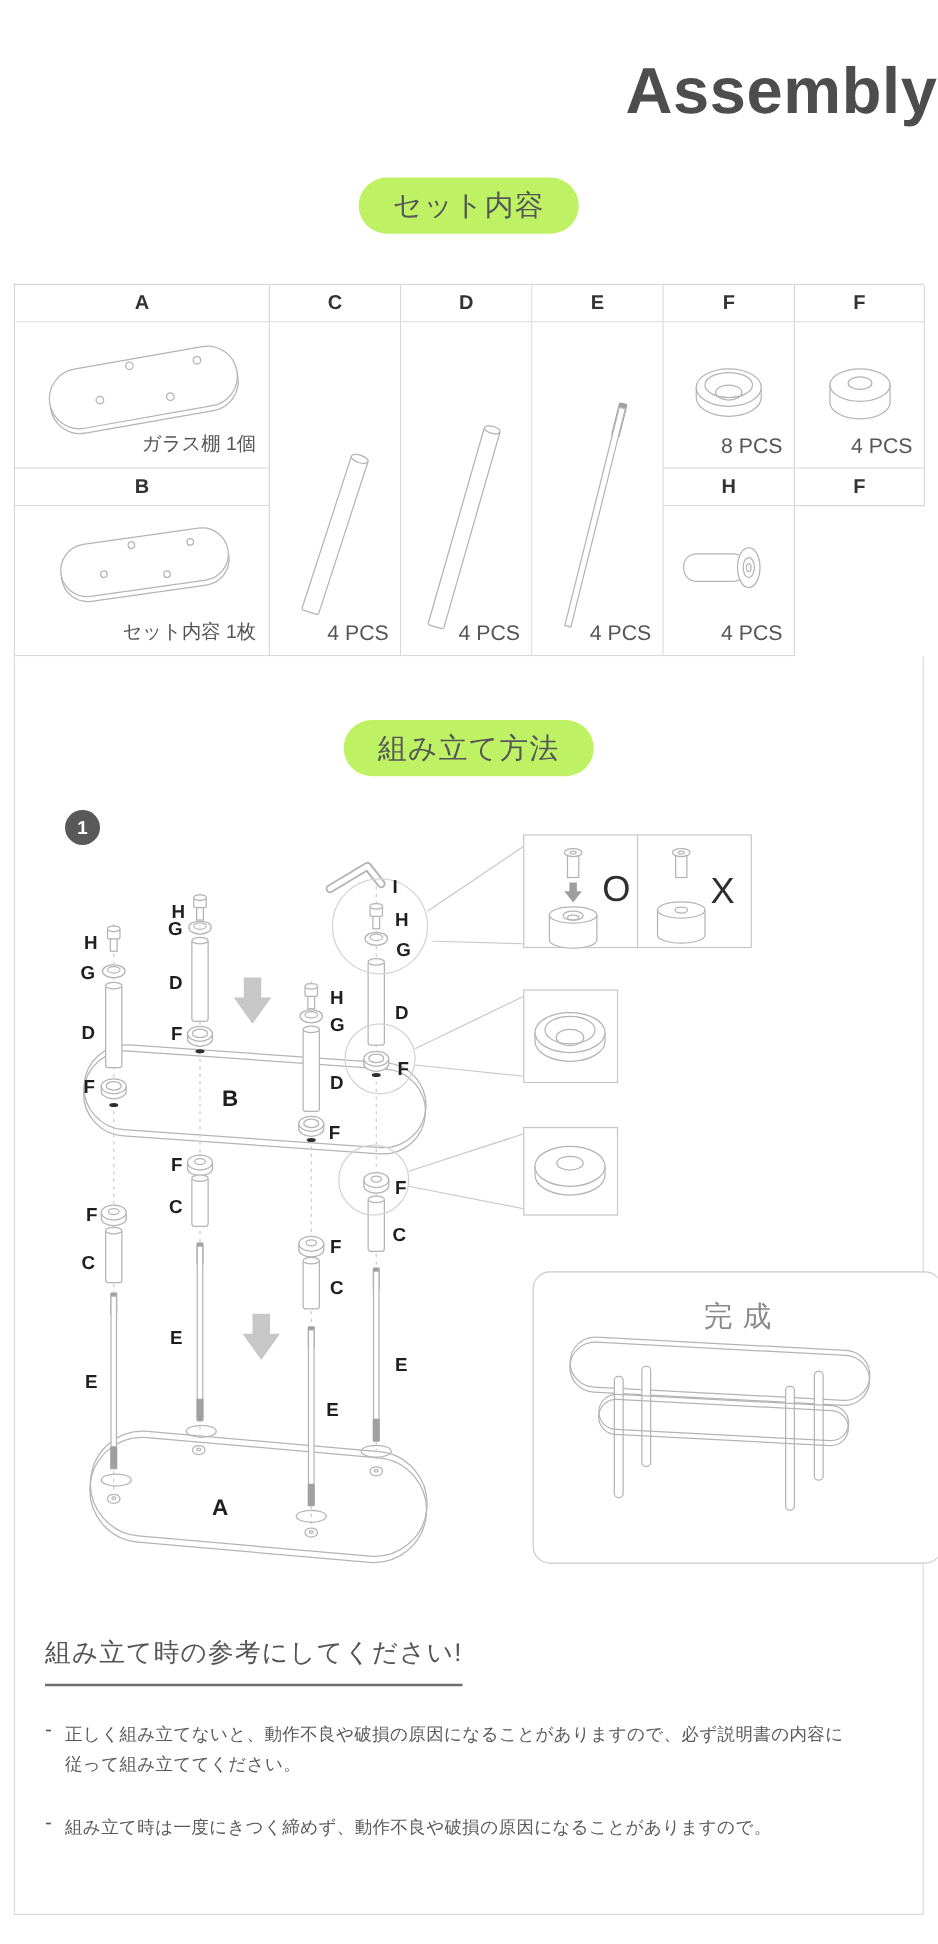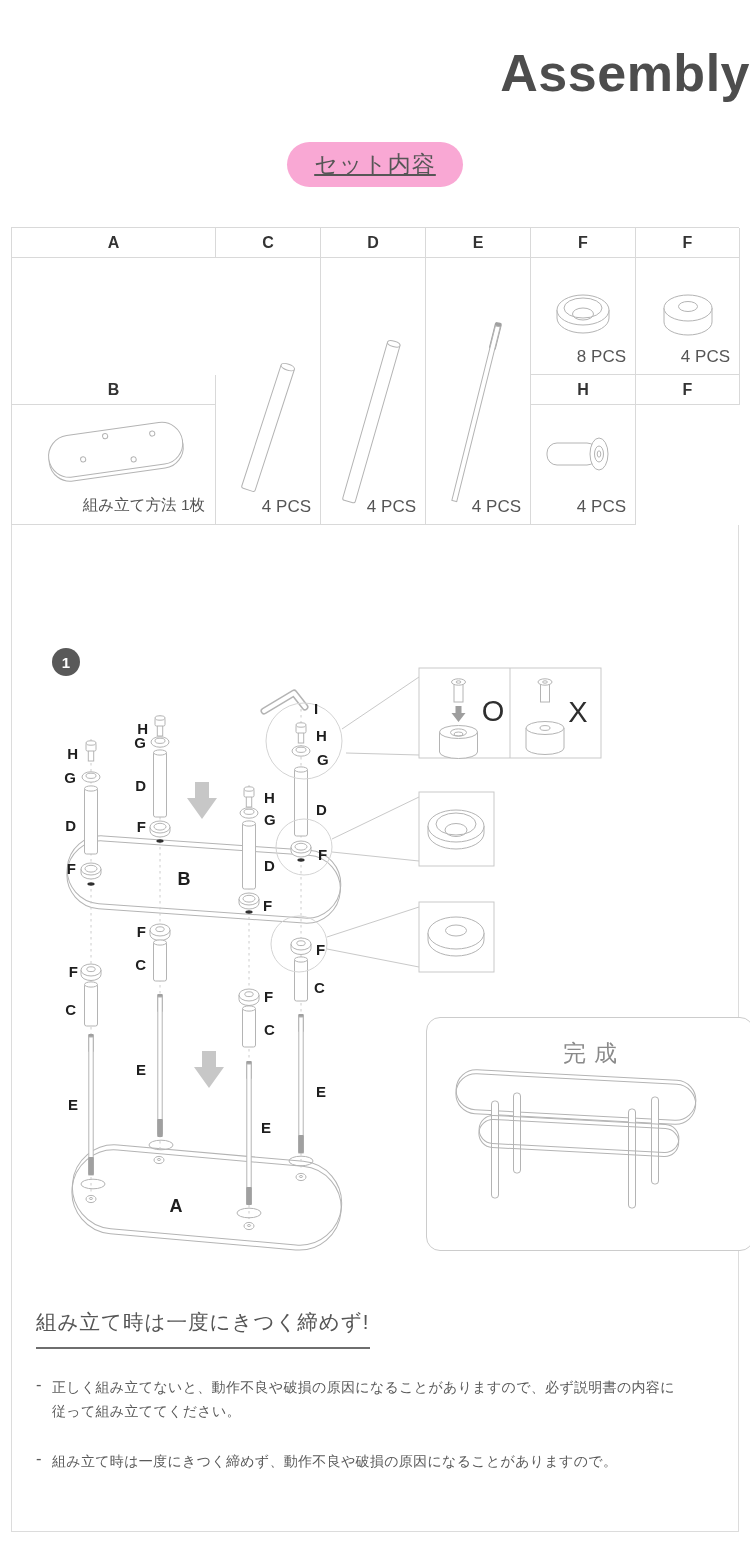--- a/index.html
+++ b/index.html
@@ -7,24 +7,23 @@
   body {
     width:750px; height:1555px; overflow:hidden; position:relative;
     font-family:"Liberation Sans","DejaVu Sans",sans-serif; color:#4a4a4a;
   }
   .page-title {
     text-align:right; margin-top:40px; font-size:52px; line-height:66px;
     font-weight:700; color:#4d4d4d; letter-spacing:0.5px;
   }
   .badge-wrap { text-align:center; }
   .badge {
-    display:inline-block; margin-top:36px; background:#f9a8d4; color:#565656;
+    display:inline-block; margin-top:36px; background:#bef264; color:#565656;
     font-size:23px; line-height:29px; padding:8px 27px; border-radius:26px;
     letter-spacing:1px;
-    text-decoration:underline;
   }
   
   .parts-table {
     margin:40px 0 0 11px; width:728px;
     display:grid;
     grid-template-columns:204px 105px 105px 105px 105px 104px;
     grid-template-rows:30px 117px 30px 120px;
     border-top:1px solid #d9d9d9; border-left:1px solid #d9d9d9;
   }
   .pt-cell {
@@ -95,36 +94,51 @@
 
 <div class="parts-table">
 
   <div class="pt-cell pt-hd" style="grid-row:1;grid-column:1">A</div>
   <div class="pt-cell pt-hd" style="grid-row:1;grid-column:2">C</div>
   <div class="pt-cell pt-hd" style="grid-row:1;grid-column:3">D</div>
   <div class="pt-cell pt-hd" style="grid-row:1;grid-column:4">E</div>
   <div class="pt-cell pt-hd" style="grid-row:1;grid-column:5">F</div>
   <div class="pt-cell pt-hd" style="grid-row:1;grid-column:6">F</div>
 
+  <div class="pt-cell" style="grid-row:2;grid-column:1">
+    <div class="pt-art">
+      <svg width="200" height="100" viewBox="0 0 200 100">
+        <g transform="rotate(-10 100 48)">
+          <path class="ln" d="M48,28 H152 A24,24 0 0 1 152,76 H48 A24,24 0 0 1 48,28 Z" transform="translate(0,4)"></path>
+          <path class="lnf" d="M48,28 H152 A24,24 0 0 1 152,76 H48 A24,24 0 0 1 48,28 Z"></path>
+          <circle class="ln" cx="64" cy="56" r="3"></circle>
+          <circle class="ln" cx="92" cy="33" r="3"></circle>
+          <circle class="ln" cx="146" cy="38" r="3"></circle>
+          <circle class="ln" cx="120" cy="63" r="3"></circle>
+        </g>
+      </svg>
+    </div>
+    <div class="pt-name">ガラス棚 1個</div>
+  </div>
 
   <div class="pt-cell pt-hd" style="grid-row:3;grid-column:1">B</div>
   <div class="pt-cell" style="grid-row:4;grid-column:1">
     <div class="pt-art">
       <svg width="200" height="98" viewBox="0 0 200 98">
         <g transform="rotate(-8 100 44)">
           <path class="ln" d="M55,24 H148 A21,21 0 0 1 148,66 H55 A21,21 0 0 1 55,24 Z" transform="translate(0,4)"></path>
           <path class="lnf" d="M55,24 H148 A21,21 0 0 1 148,66 H55 A21,21 0 0 1 55,24 Z"></path>
           <circle class="ln" cx="68" cy="50" r="2.6"></circle>
           <circle class="ln" cx="93" cy="30" r="2.6"></circle>
           <circle class="ln" cx="140" cy="34" r="2.6"></circle>
           <circle class="ln" cx="118" cy="57" r="2.6"></circle>
         </g>
       </svg>
     </div>
-    <div class="pt-name">組み立て方法 1枚</div>
+    <div class="pt-name">セット内容 1枚</div>
   </div>
 
   <div class="pt-cell span3" style="grid-column:2">
     <div class="pt-art">
       <svg width="104" height="266" viewBox="0 0 104 266">
         <g transform="rotate(18 52 170)">
           <rect class="lnf" x="45" y="105" width="14" height="130" rx="2"></rect>
           <ellipse class="lnf" cx="52" cy="106" rx="7" ry="3"></ellipse>
         </g>
       </svg>
@@ -410,20 +424,23 @@
 
       <text x="252" y="477" class="lbl">F</text>
       <text x="252" y="510" class="lbl">C</text>
       <text x="249" y="608" class="lbl">E</text>
 
       <text x="302" y="468" class="lbl">C</text>
       <text x="304" y="572" class="lbl">E</text>
     </g>
   </svg>
 
+  <div class="method-badge-wrap">
+    <div class="badge method-badge">組み立て方法</div>
+  </div>
 
   <div class="step-circle">1</div>
 
   <div class="finished-box">
     <div class="finished-title">完成</div>
     <svg width="308" height="178" viewBox="0 0 308 178" style="display:block">
       <g transform="rotate(3 149 26)">
         <path class="ln" d="M49,6 H249 A20,20 0 0 1 249,46 H49 A20,20 0 0 1 49,6 Z" transform="translate(0,4)"></path>
         <path class="ln" d="M49,6 H249 A20,20 0 0 1 249,46 H49 A20,20 0 0 1 49,6 Z"></path>
       </g>
@@ -434,21 +451,21 @@
         <rect class="lnf" x="224.5" y="28" width="7" height="87" rx="3"></rect>
       </g>
       <g transform="rotate(3 152 65)">
         <path class="ln" d="M66,51 H238 A14,14 0 0 1 238,79 H66 A14,14 0 0 1 66,51 Z" transform="translate(0,4)"></path>
         <path class="ln" d="M66,51 H238 A14,14 0 0 1 238,79 H66 A14,14 0 0 1 66,51 Z"></path>
       </g>
     </svg>
   </div>
 
   <div class="notes">
-    <div class="notes-heading">組み立て時は一度にきつく締めず!</div>
+    <div class="notes-heading">組み立て時の参考にしてください!</div>
     <div class="note-item">
       <span class="dash">-</span>
       <span class="txt">正しく組み立てないと、動作不良や破損の原因になることがありますので、必ず説明書の内容に従って組み立ててください。</span>
     </div>
     <div class="note-item">
       <span class="dash">-</span>
       <span class="txt">組み立て時は一度にきつく締めず、動作不良や破損の原因になることがありますので。</span>
     </div>
   </div>
 </div>

